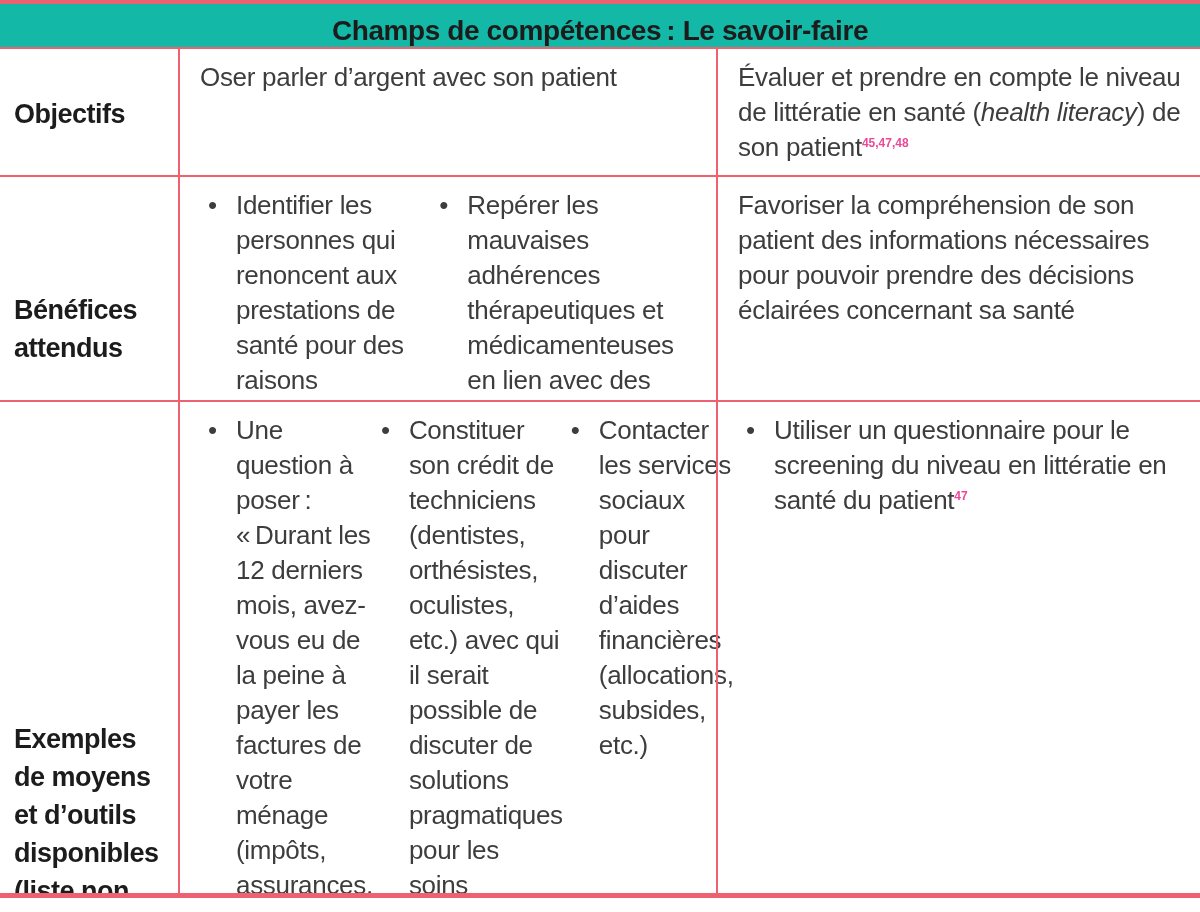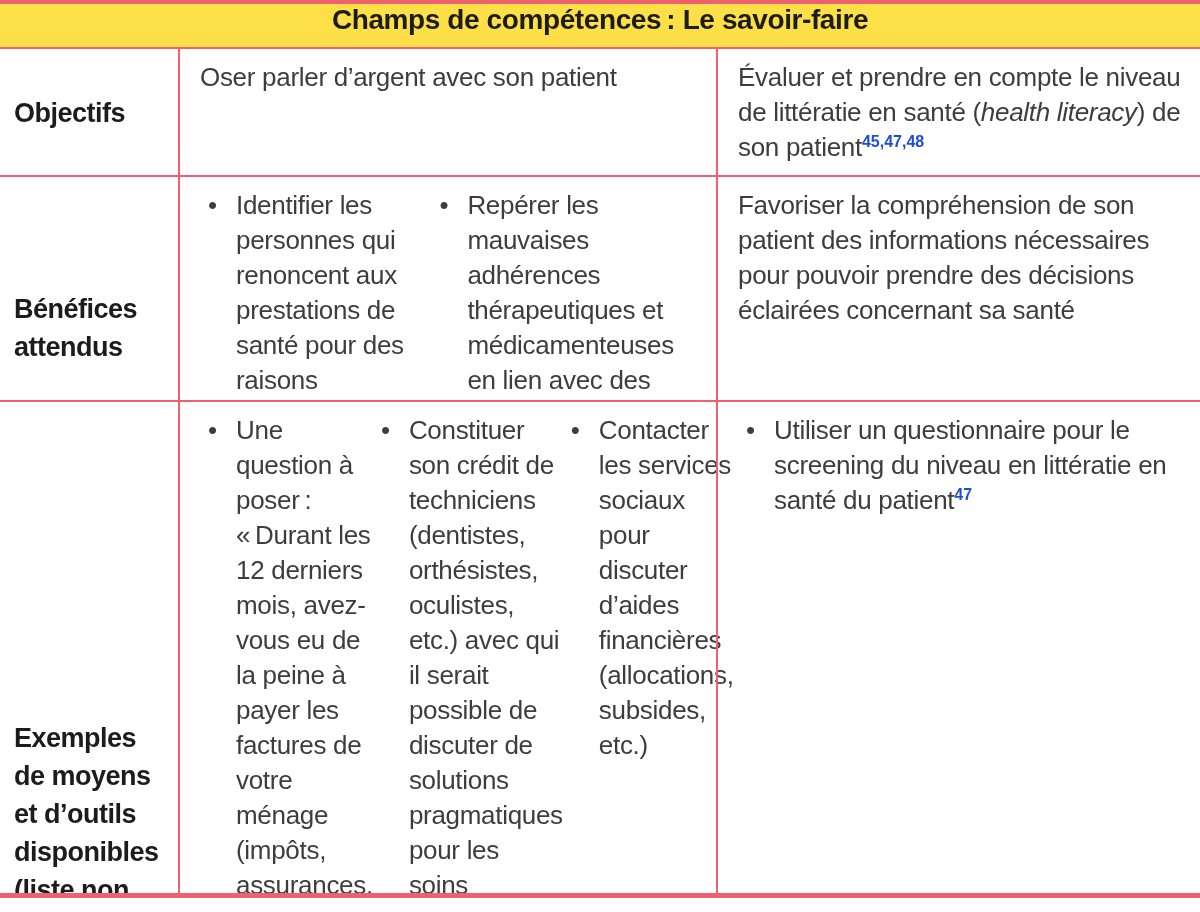--- a/index.html
+++ b/index.html
@@ -9,24 +9,24 @@
     -webkit-font-smoothing:antialiased;
   }
   .table{
     width:1200px;height:912px;
     box-sizing:border-box;
     border-top:4px solid #ed6170;
     display:flex;flex-direction:column;
     background:#ffffff;
   }
   .header{
-    background:#fde047;
+    background:#14b8a6;
     border-bottom:2px solid #ed6170;
     height:43px;flex:0 0 43px;
-    display:flex;align-items:flex-start;justify-content:center;
+    display:flex;align-items:flex-end;justify-content:center;
   }
   .title{
     font-weight:bold;font-size:28px;color:#1c1c1c;
     letter-spacing:-0.4px;
   }
   .row{
     display:grid;
     grid-template-columns:178px 538px 484px;
     border-bottom:2px solid #ed6170;
     box-sizing:border-box;
@@ -47,21 +47,21 @@
     font-size:26px;line-height:35px;color:#3d3d3d;
     letter-spacing:-0.3px;
   }
   .bullets{display:flex;}
   .bullet{display:flex;}
   .dot{flex:0 0 28px;text-align:left;padding-left:8px;color:#3d3d3d;}
   .dot::before{content:"\2022";}
   .btext{flex:1;}
   i{}
   sup{
-    color:#1d4ed8;font-weight:bold;font-size:16px;
+    color:#ec4899;font-weight:bold;font-size:12px;
     vertical-align:baseline;position:relative;top:-9px;
     letter-spacing:0;
   }
 </style>
 </head>
 <body>
 
 <div class="table">
 
   <div class="header">

